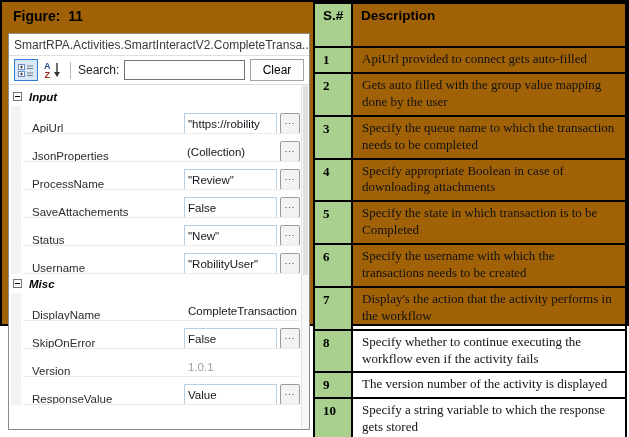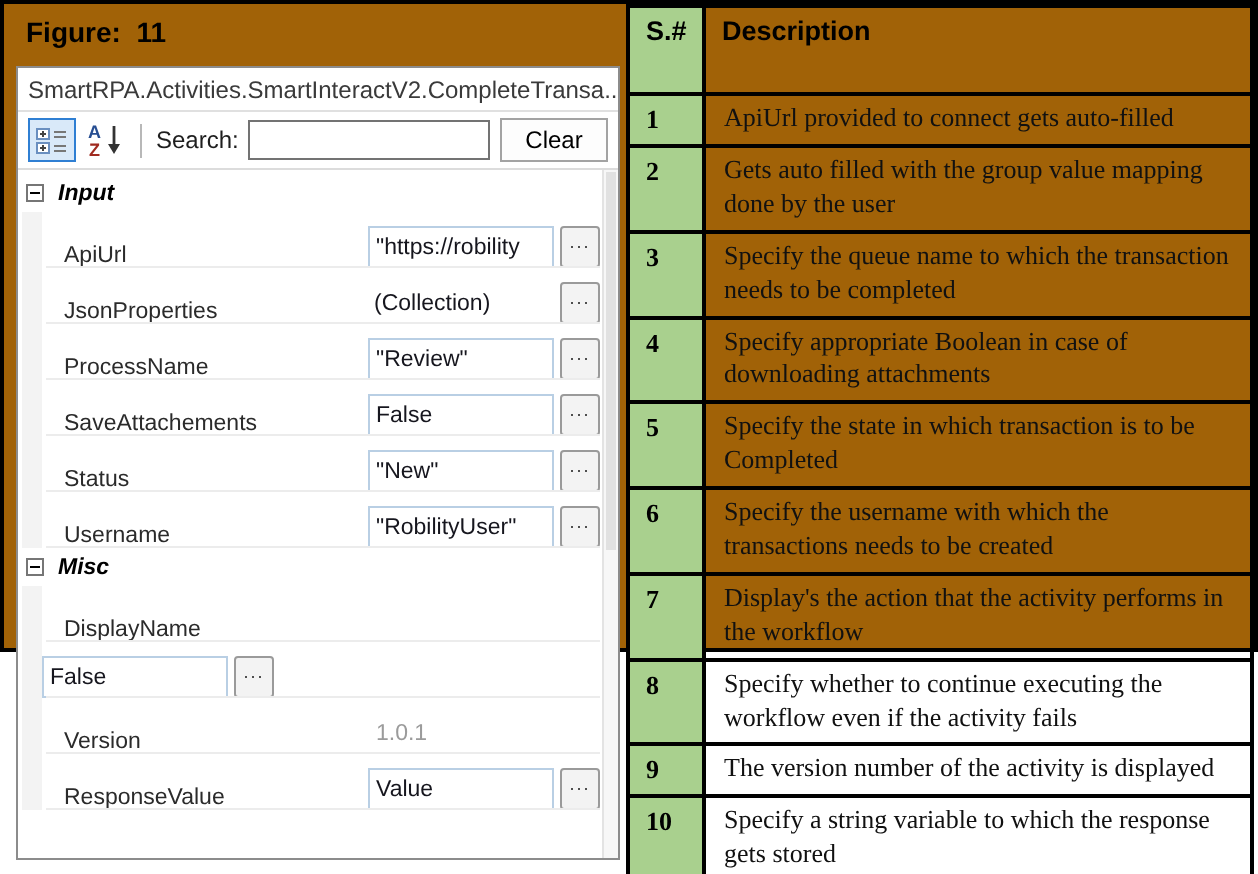--- a/index.html
+++ b/index.html
@@ -186,24 +186,26 @@
     <span class="p-value boxed">"RobilityUser"</span>
     <button class="p-ellipsis">...</button>
   </div>
         <div class="p-section">
     <span class="expander"></span>
     <span class="p-sec-label">Misc</span>
   </div>
         <div class="p-row">
     <span class="p-indent"></span>
     <span class="p-name">DisplayName</span>
-
-  </div>
-        <div class="p-row">
-    <span class="p-indent"></span>
+    <span class="p-value wide">CompleteTransaction</span>
+
+  </div>
+        <div class="p-row">
+    <span class="p-indent"></span>
+    <span class="p-name">SkipOnError</span>
     <span class="p-value boxed">False</span>
     <button class="p-ellipsis">...</button>
   </div>
         <div class="p-row">
     <span class="p-indent"></span>
     <span class="p-name">Version</span>
     <span class="p-value muted wide">1.0.1</span>
 
   </div>
         <div class="p-row">

